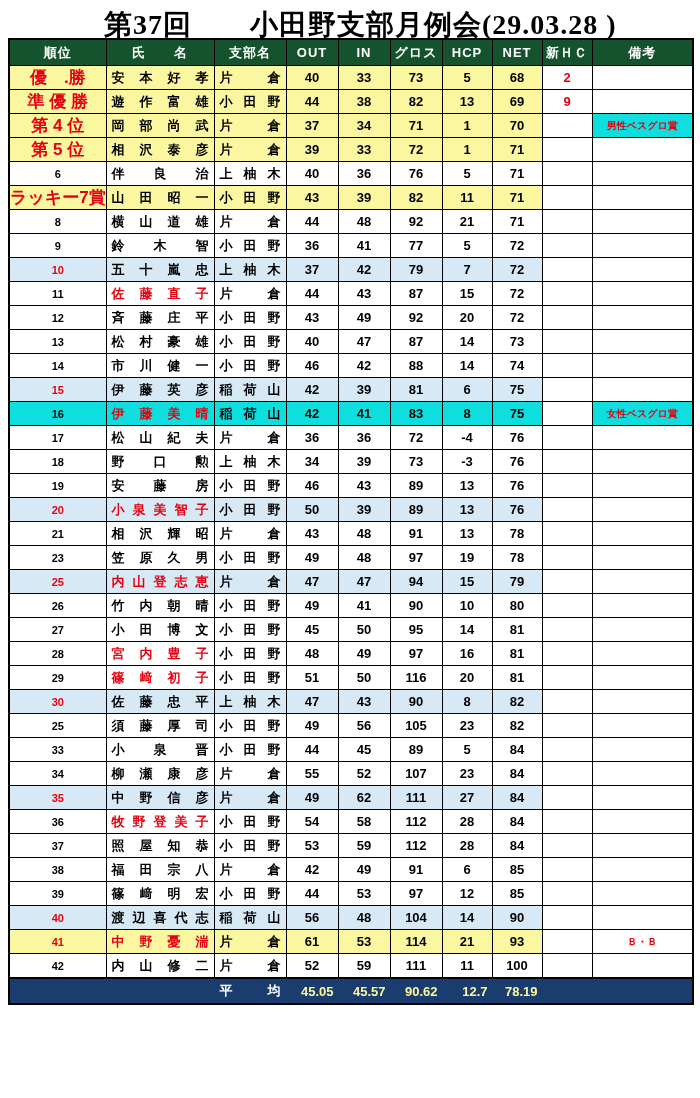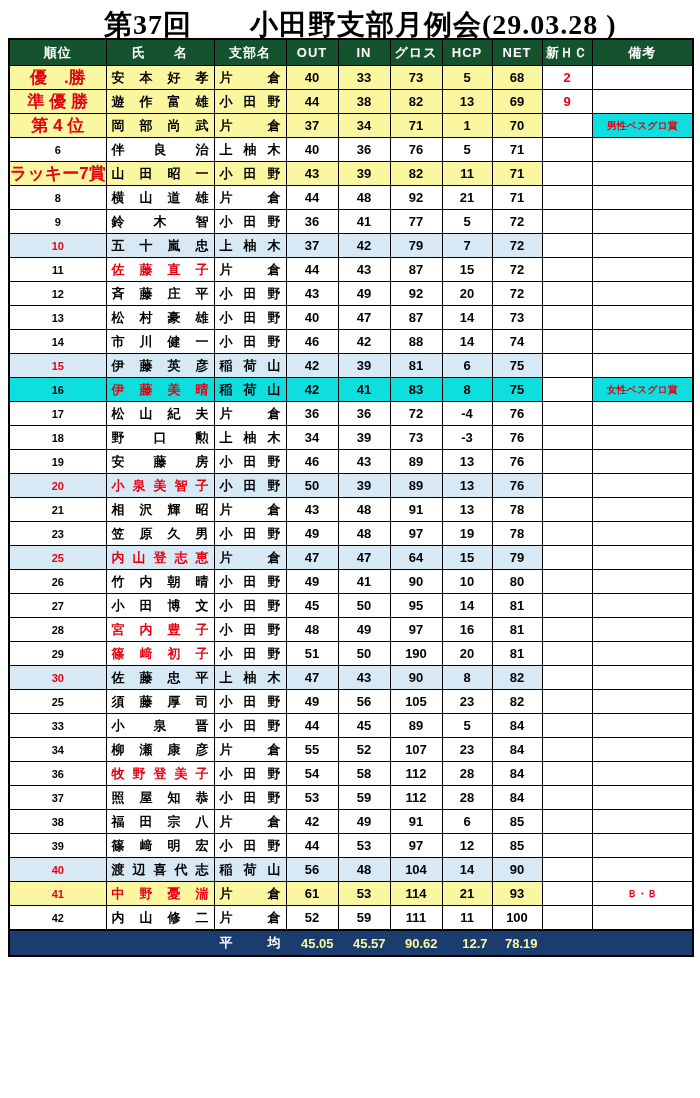--- a/index.html
+++ b/index.html
@@ -117,20 +117,32 @@
     <td class="branch bg-yellow">片 倉</td>
     <td class="bg-yellow">37</td>
     <td class="bg-yellow">34</td>
     <td class="bg-yellow">71</td>
     <td class="bg-yellow">1</td>
     <td class="bg-yellow">70</td>
     <td class="red"></td>
     <td class="remark red bg-cyan">男性ベスグロ賞</td>
   </tr>
       <tr>
+    <td class="bg-yellow rank-label red">第 5 位</td>
+    <td class="name bg-yellow">相 沢 泰 彦</td>
+    <td class="branch bg-yellow">片 倉</td>
+    <td class="bg-yellow">39</td>
+    <td class="bg-yellow">33</td>
+    <td class="bg-yellow">72</td>
+    <td class="bg-yellow">1</td>
+    <td class="bg-yellow">71</td>
+    <td class="red"></td>
+    <td class="remark red"></td>
+  </tr>
+      <tr>
     <td class="rank-num">6</td>
     <td class="name">伴 良 治</td>
     <td class="branch">上 柚 木</td>
     <td>40</td>
     <td>36</td>
     <td>76</td>
     <td>5</td>
     <td>71</td>
     <td class="red"></td>
     <td class="remark red"></td>
@@ -326,21 +338,21 @@
     <td>78</td>
     <td class="red"></td>
     <td class="remark red"></td>
   </tr>
       <tr>
     <td class="bg-blue rank-num red">25</td>
     <td class="name bg-blue red">内 山 登 志 恵</td>
     <td class="branch bg-blue">片 倉</td>
     <td class="bg-blue">47</td>
     <td class="bg-blue">47</td>
-    <td class="bg-blue">64</td>
+    <td class="bg-blue">94</td>
     <td class="bg-blue">15</td>
     <td class="bg-blue">79</td>
     <td class="red"></td>
     <td class="remark red"></td>
   </tr>
       <tr>
     <td class="rank-num">26</td>
     <td class="name">竹 内 朝 晴</td>
     <td class="branch">小 田 野</td>
     <td>49</td>
@@ -374,21 +386,21 @@
     <td>81</td>
     <td class="red"></td>
     <td class="remark red"></td>
   </tr>
       <tr>
     <td class="rank-num">29</td>
     <td class="name red">篠 﨑 初 子</td>
     <td class="branch">小 田 野</td>
     <td>51</td>
     <td>50</td>
-    <td>190</td>
+    <td>116</td>
     <td>20</td>
     <td>81</td>
     <td class="red"></td>
     <td class="remark red"></td>
   </tr>
       <tr>
     <td class="bg-blue rank-num red">30</td>
     <td class="name bg-blue">佐 藤 忠 平</td>
     <td class="branch bg-blue">上 柚 木</td>
     <td class="bg-blue">47</td>
@@ -425,20 +437,32 @@
   </tr>
       <tr>
     <td class="rank-num">34</td>
     <td class="name">柳 瀬 康 彦</td>
     <td class="branch">片 倉</td>
     <td>55</td>
     <td>52</td>
     <td>107</td>
     <td>23</td>
     <td>84</td>
+    <td class="red"></td>
+    <td class="remark red"></td>
+  </tr>
+      <tr>
+    <td class="bg-blue rank-num red">35</td>
+    <td class="name bg-blue">中 野 信 彦</td>
+    <td class="branch bg-blue">片 倉</td>
+    <td class="bg-blue">49</td>
+    <td class="bg-blue">62</td>
+    <td class="bg-blue">111</td>
+    <td class="bg-blue">27</td>
+    <td class="bg-blue">84</td>
     <td class="red"></td>
     <td class="remark red"></td>
   </tr>
       <tr>
     <td class="rank-num">36</td>
     <td class="name red">牧 野 登 美 子</td>
     <td class="branch">小 田 野</td>
     <td>54</td>
     <td>58</td>
     <td>112</td>

